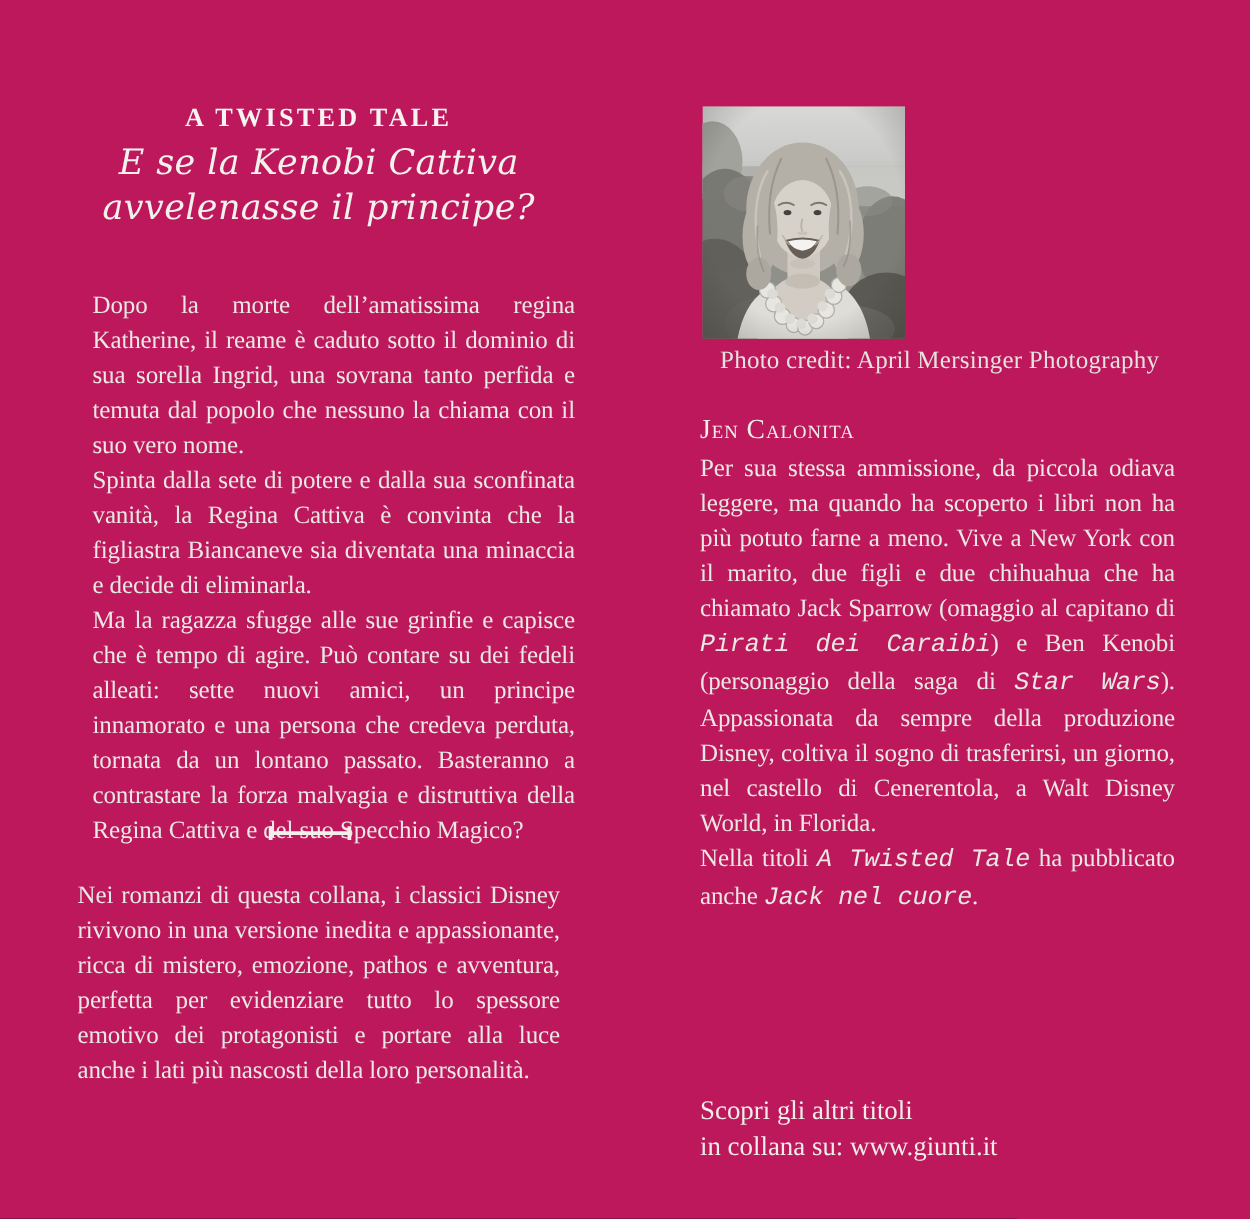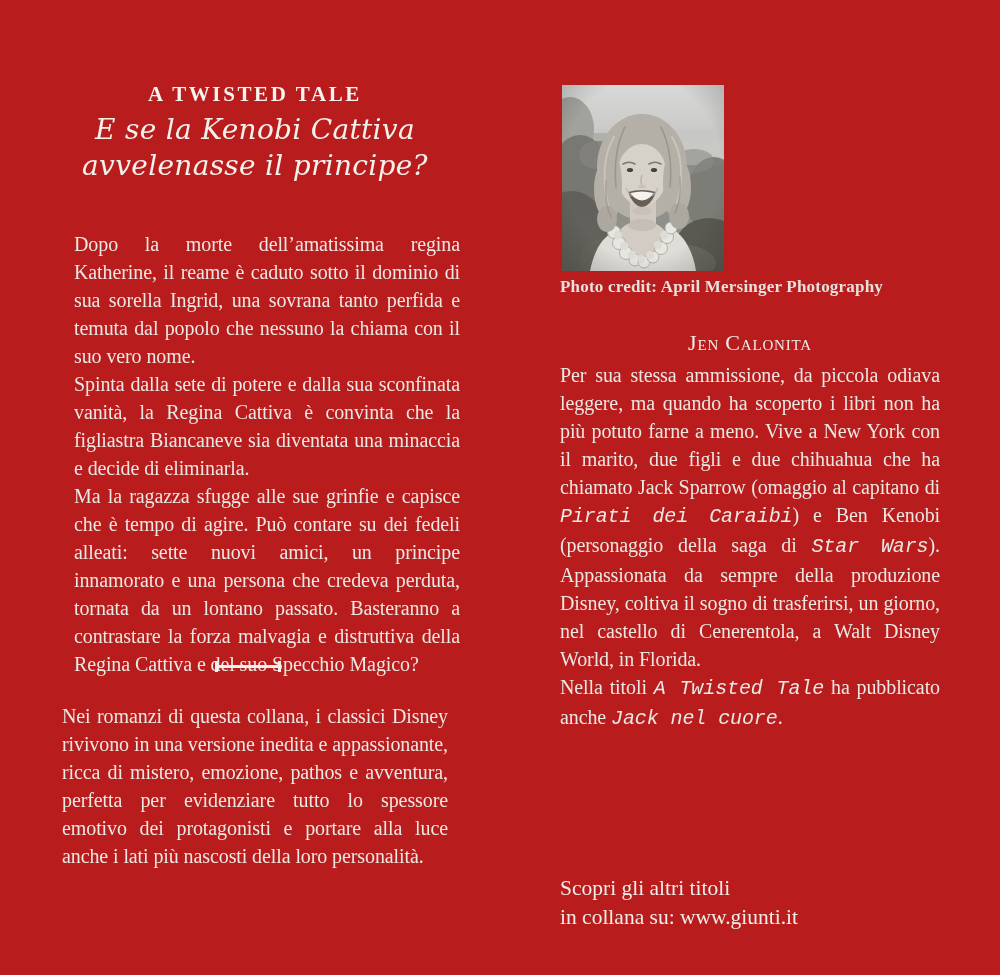--- a/index.html
+++ b/index.html
@@ -2,21 +2,21 @@
 <html><head>
 <meta charset="utf-8">
 <style>
   html,body{margin:0;padding:0;}
   body{
     width:1000px;height:975px;overflow:hidden;
     background:#0d161c;
     font-family:"Liberation Serif","DejaVu Serif",serif;
     color:#e9e8e3;
   }
-  .page{position:relative;width:1000px;height:975px;background:#b91c1c;}
+  .page{position:relative;width:1000px;height:975px;background:#be185d;}
 
   
   .left-col{position:absolute;left:62px;top:0;width:386px;height:975px;}
   .series{
     position:absolute;top:82px;left:0;width:100%;margin:0;
     text-align:center;font-size:21px;font-weight:bold;
     letter-spacing:2.6px;color:#f5f4f0;
   }
   .tagline{
     position:absolute;top:112px;left:0;width:100%;margin:0;
@@ -34,26 +34,26 @@
   .divider::before{left:0;}
   .divider::after{right:0;}
   .divider .bar{position:absolute;left:1px;right:1px;top:4px;height:3px;background:#f0efeb;}
   .collection{position:absolute;top:702px;left:0;width:100%;}
 
   
   .right-col{position:absolute;left:560px;top:0;width:380px;height:975px;}
   .photo{position:absolute;left:2px;top:85px;width:162px;height:186px;margin:0;}
   .photo svg{display:block;}
   .credit{
-    position:absolute;top:277px;left:0;width:100%;
-    font-size:17px;letter-spacing:.2px;color:#e3e2dd;font-weight:bold;
+    position:absolute;top:277px;left:16px;width:100%;
+    font-size:20px;letter-spacing:.2px;color:#e3e2dd;
   }
   .author{
     position:absolute;top:330px;left:0;width:100%;
-    font-variant:small-caps;font-size:22px;letter-spacing:.8px;color:#eeede8;text-align:center;
+    font-variant:small-caps;font-size:22px;letter-spacing:.8px;color:#eeede8;
   }
   .bio{position:absolute;top:361px;left:0;width:100%;}
   .footer{
     position:absolute;top:874px;left:0;width:100%;
     font-size:21.5px;line-height:29px;color:#eeede8;
   }
   i{font-style:italic;font-family:Liberation Mono, monospace;}
 </style>
 </head>
 <body>

